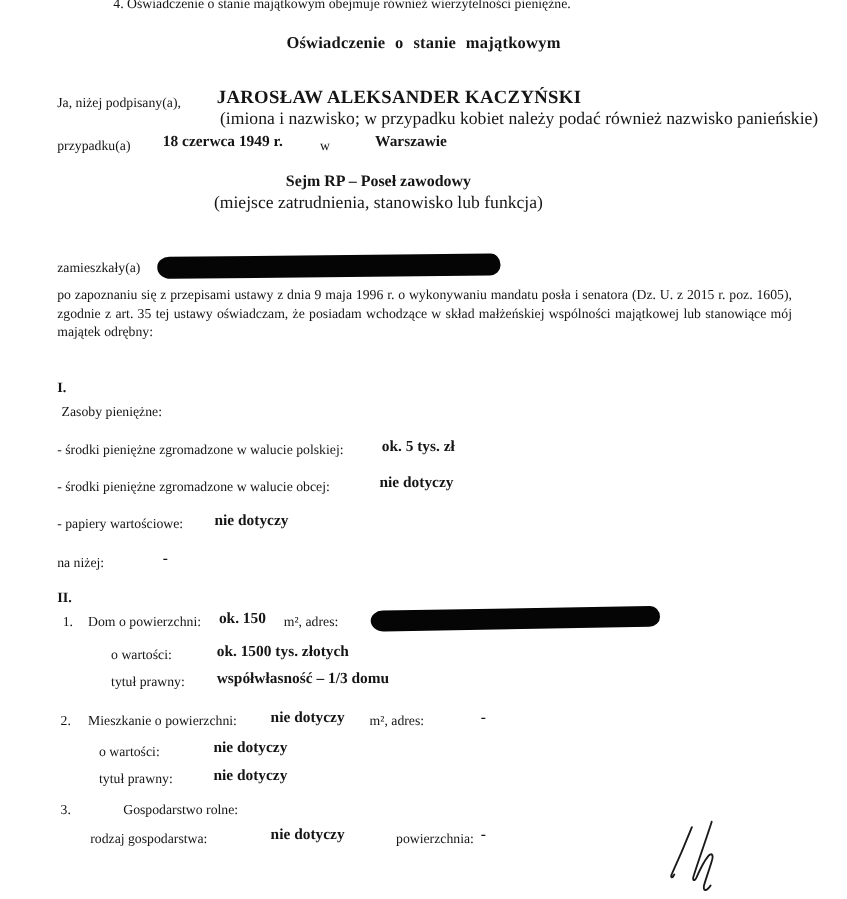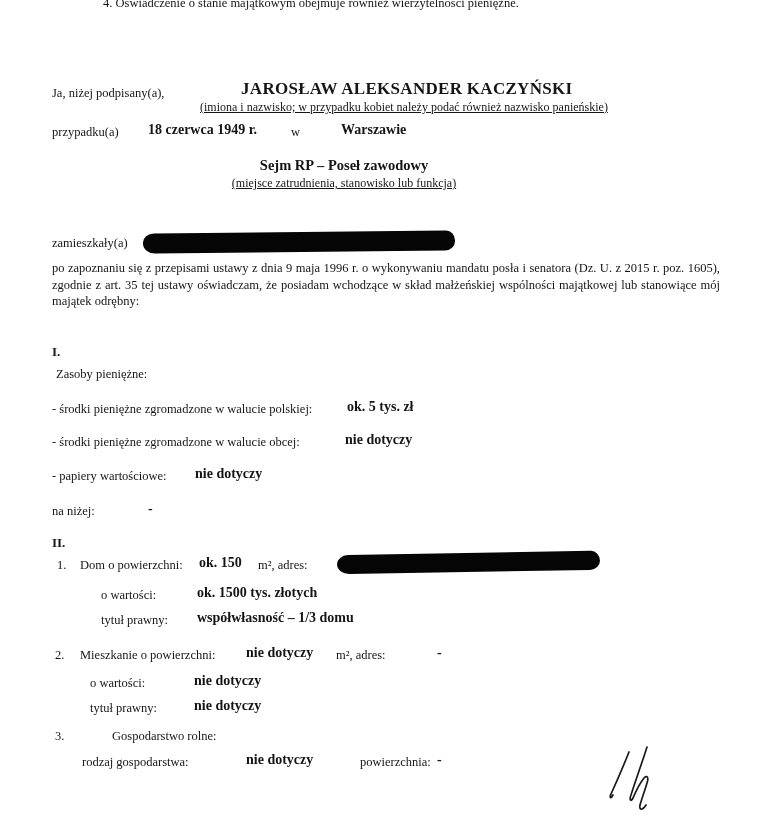--- a/index.html
+++ b/index.html
@@ -8,22 +8,22 @@
     width:770px;height:817px;
     background:#ffffff;
     overflow:hidden;
     font-family:"Liberation Serif","DejaVu Serif",serif;
     color:#151515;
   }
   .abs{position:absolute;white-space:nowrap;}
   .t-note{font-size:12.5px;}
   .t-title{font-size:15px;font-weight:bold;word-spacing:5px;letter-spacing:.2px;width:770px;text-align:center;}
   .t-base{font-size:12.5px;}
-  .t-name{font-size:17px;font-weight:bold;letter-spacing:.3px;margin-left:44px;}
-  .t-hint{font-size:12px;text-decoration:underline;}
+  .t-name{font-size:17px;font-weight:bold;letter-spacing:.3px;}
+  .t-hint{font-size:16px;}
   .t-bold{font-size:14px;font-weight:bold;}
   .t-boldlg{font-size:14.5px;font-weight:bold;}
   .t-sec{font-size:13px;font-weight:bold;}
   .center{width:688px;text-align:center;}
   .par{
     font-size:12.5px;line-height:16.5px;width:668px;
     text-align:justify;white-space:normal;
   }
   .redaction{
     background:#050505;
@@ -31,20 +31,21 @@
   }
   .sig svg{display:block;}
 </style>
 </head>
 <body>
 
 <div id="page">
 
   <div class="abs t-note" style="left:103px;top:-4px;">4. Oświadczenie o stanie majątkowym obejmuje również wierzytelności pieniężne.</div>
 
+  <div class="abs t-title" style="left:0;top:32px;">Oświadczenie o stanie majątkowym</div>
 
   <div class="abs t-base" style="left:52px;top:86px;">Ja, niżej podpisany(a),</div>
   <div class="abs t-name" style="left:197px;top:79px;">JAROSŁAW ALEKSANDER KACZYŃSKI</div>
   <div class="abs t-hint" style="left:200px;top:100px;">(imiona i nazwisko; w przypadku kobiet należy podać również nazwisko panieńskie)</div>
 
   <div class="abs t-base" style="left:52px;top:125px;">przypadku(a)</div>
   <div class="abs t-bold" style="left:148px;top:122px;">18 czerwca 1949 r.</div>
   <div class="abs t-base" style="left:291px;top:125px;">w</div>
   <div class="abs t-bold" style="left:341px;top:122px;">Warszawie</div>
 

